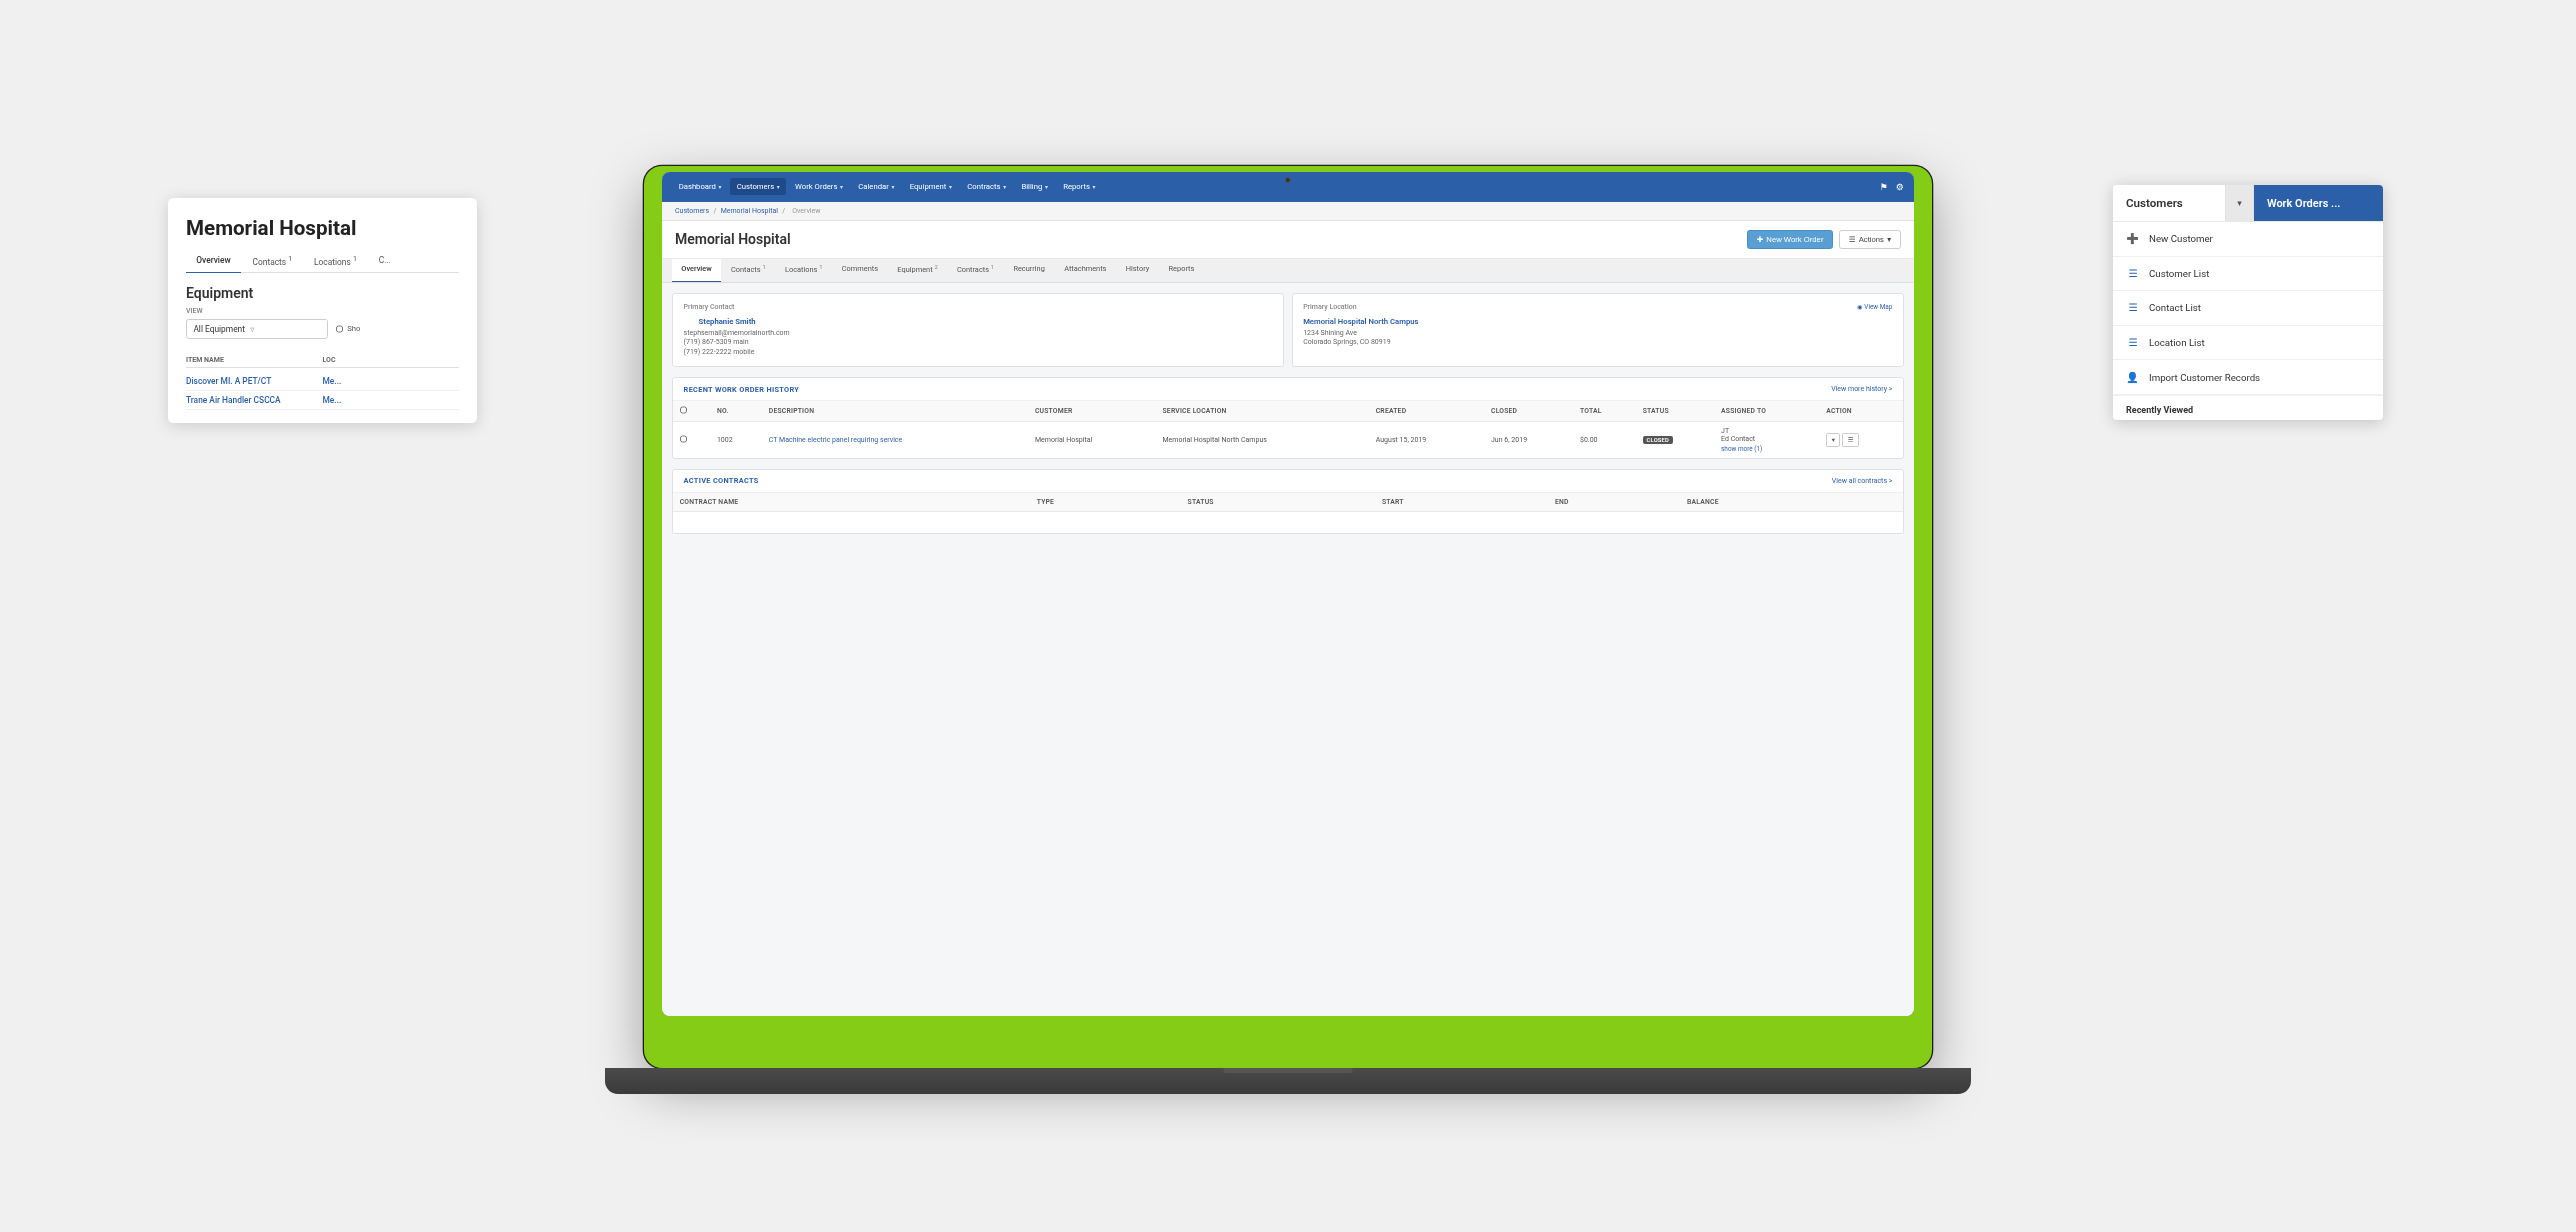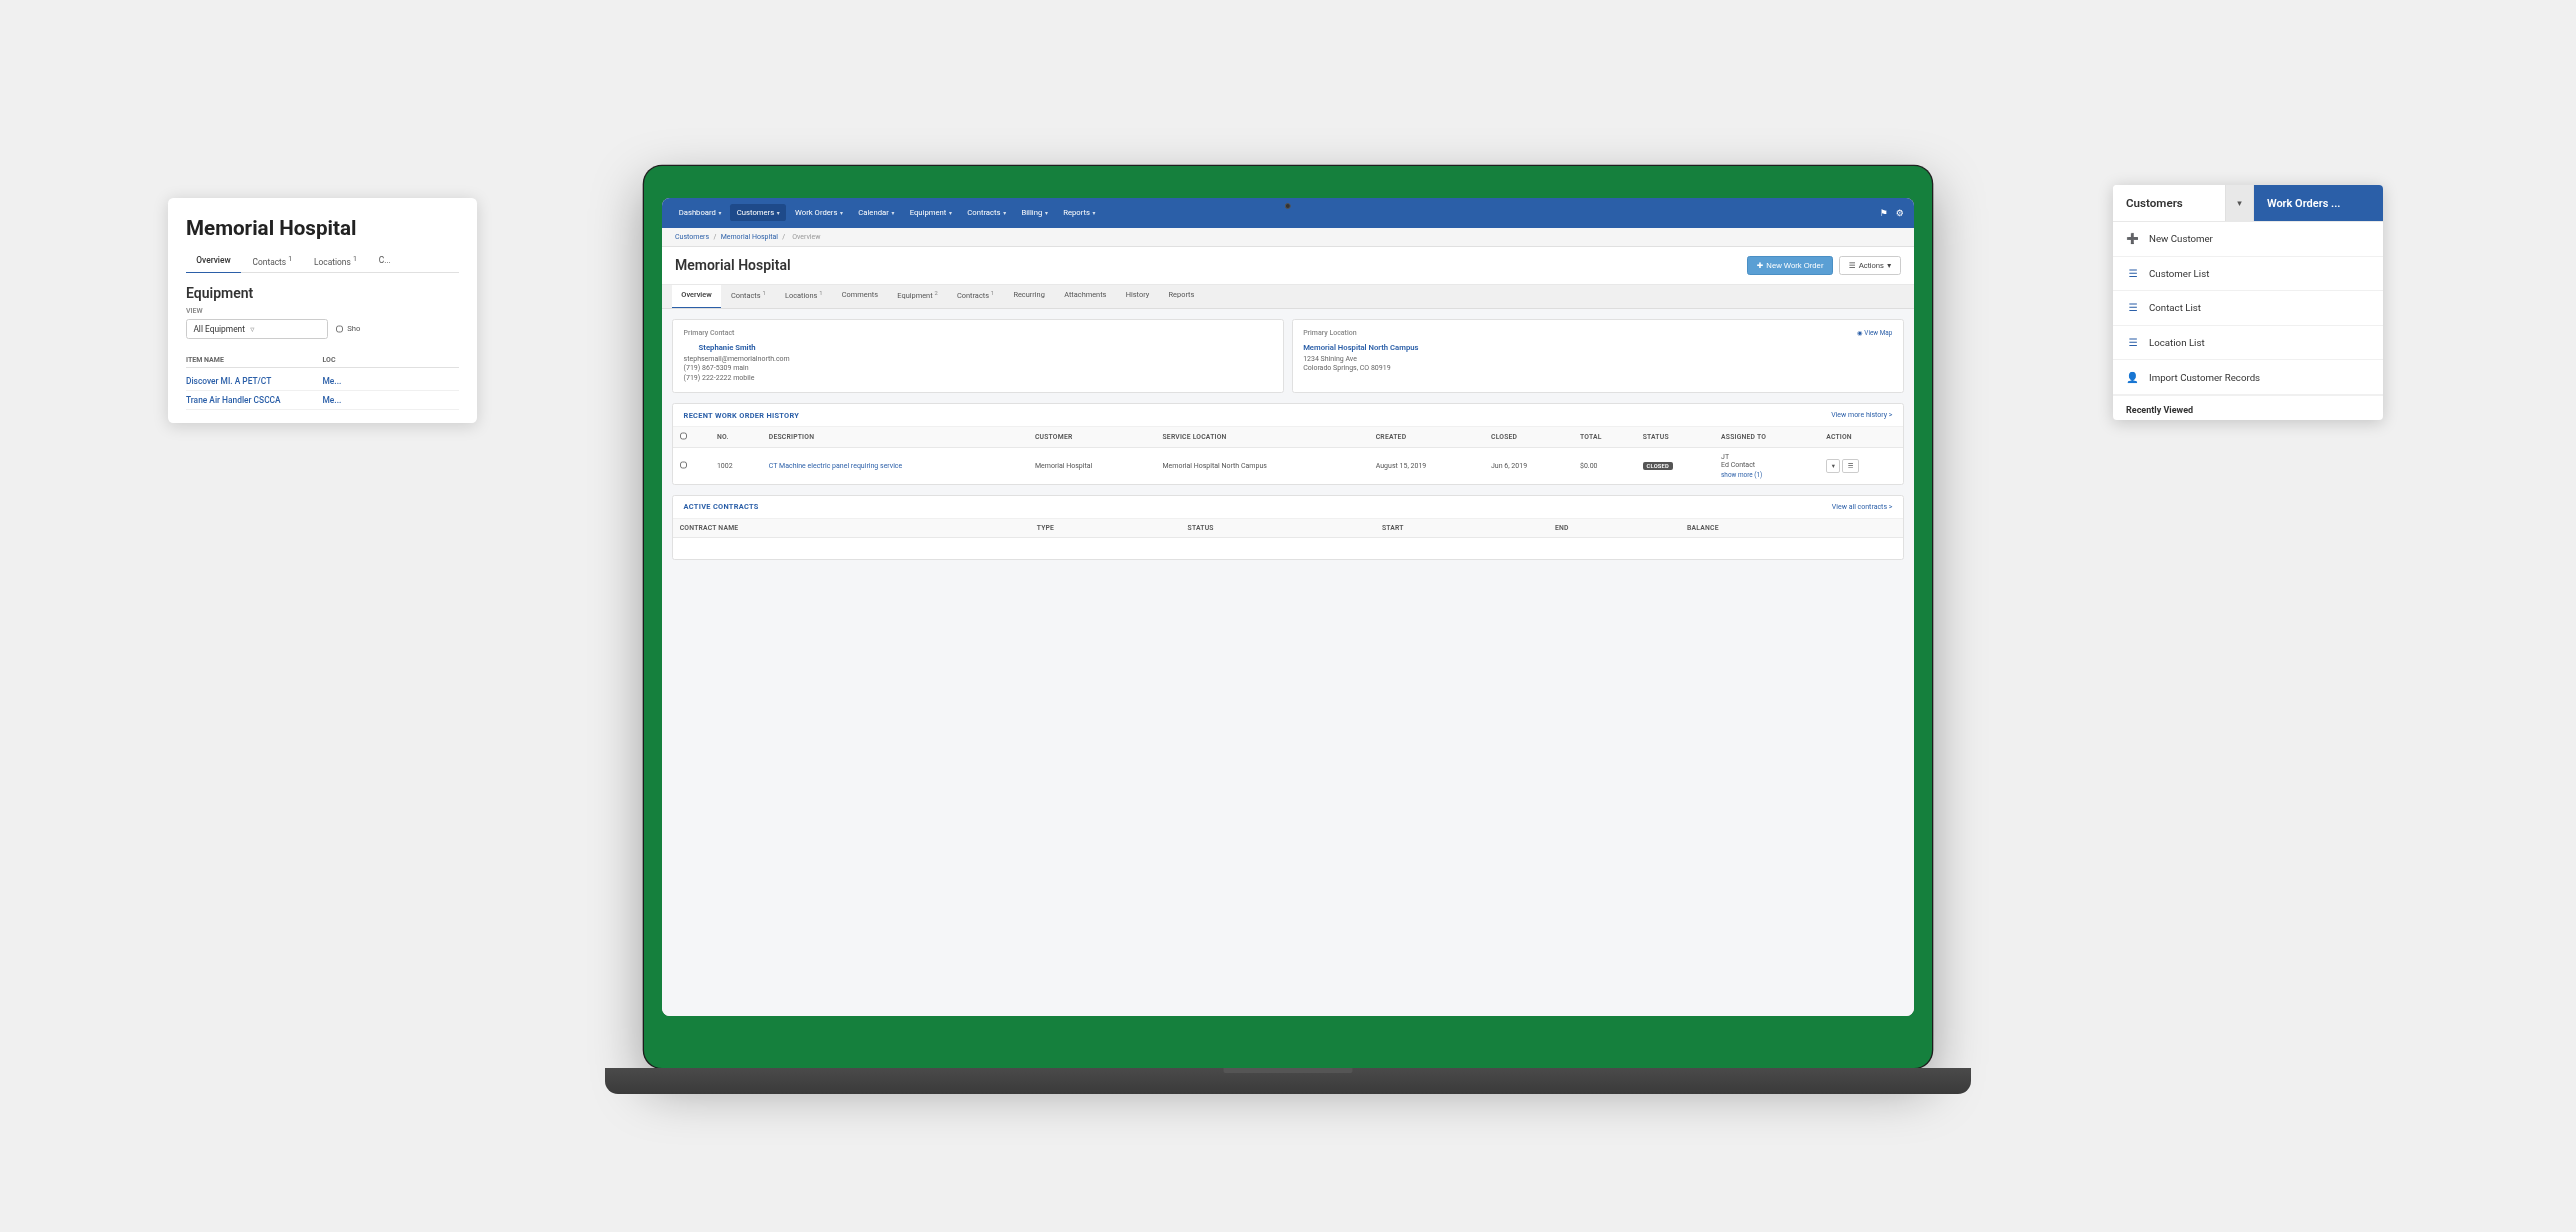--- a/index.html
+++ b/index.html
@@ -26,23 +26,23 @@
     }
 
     
     .laptop-outer {
       position: absolute;
       left: 50%;
       top: 50%;
       transform: translate(-50%, -50%);
       width: 1288px;
       height: 902px;
-      background: #15803d;
+      background: #84cc16;
       border-radius: 18px;
-      padding: 32px 18px 52px 18px;
+      padding: 6px 18px 52px 18px;
       box-shadow: 0 19.3px 52px rgba(0,0,0,0.35), 0 0 0 1.3px #222;
       z-index: 10;
     }
     .laptop-screen-bezel {
       width: 100%;
       height: 100%;
       background: #1a1a1a;
       border-radius: 7.7px;
       overflow: hidden;
       position: relative;

